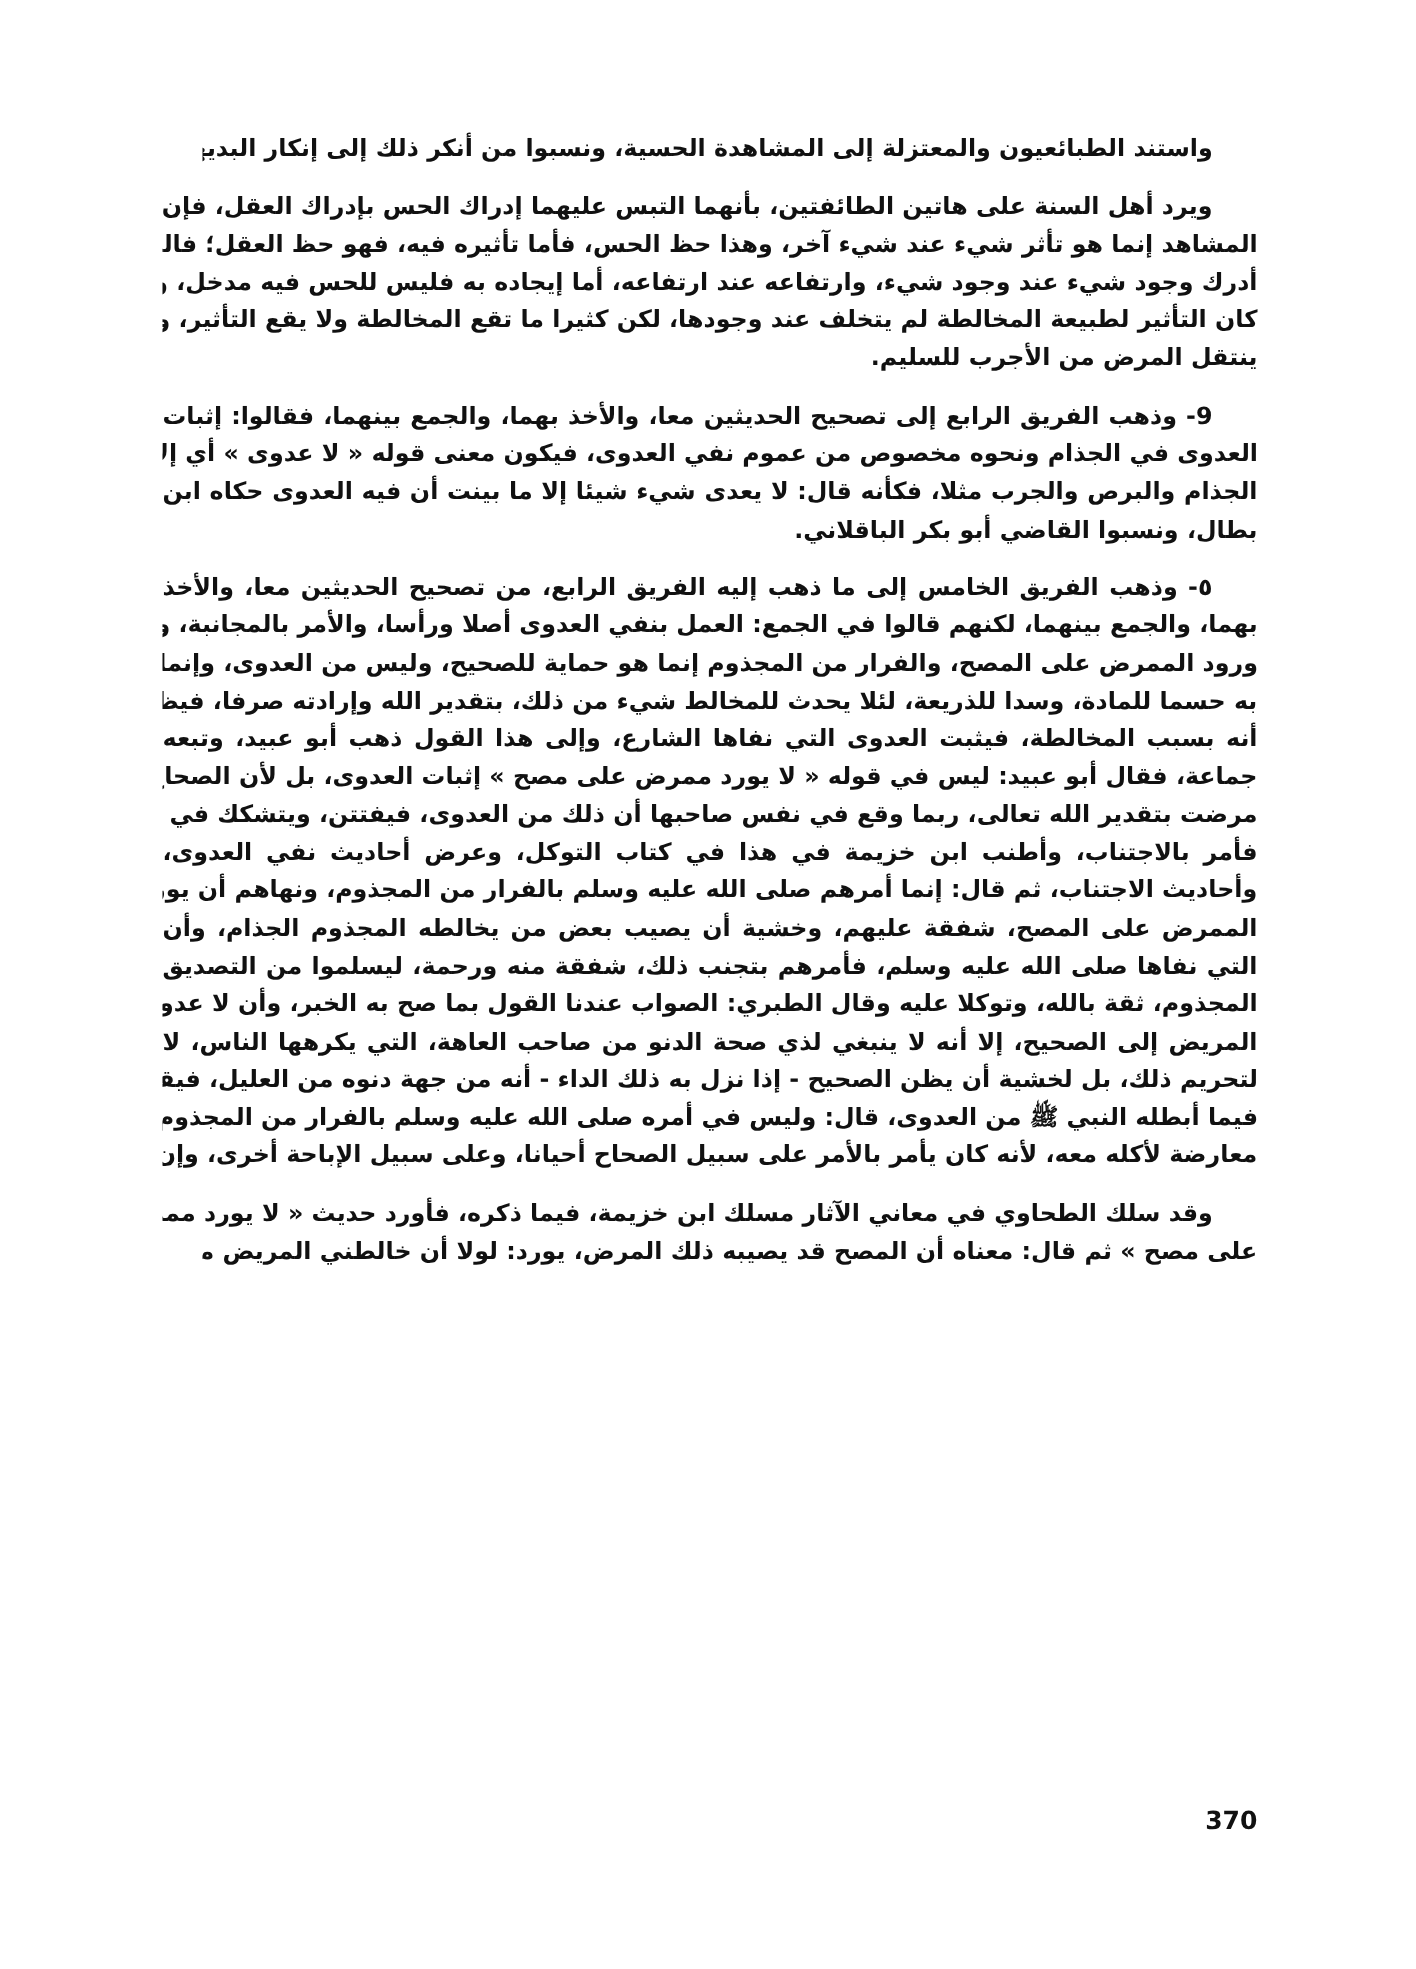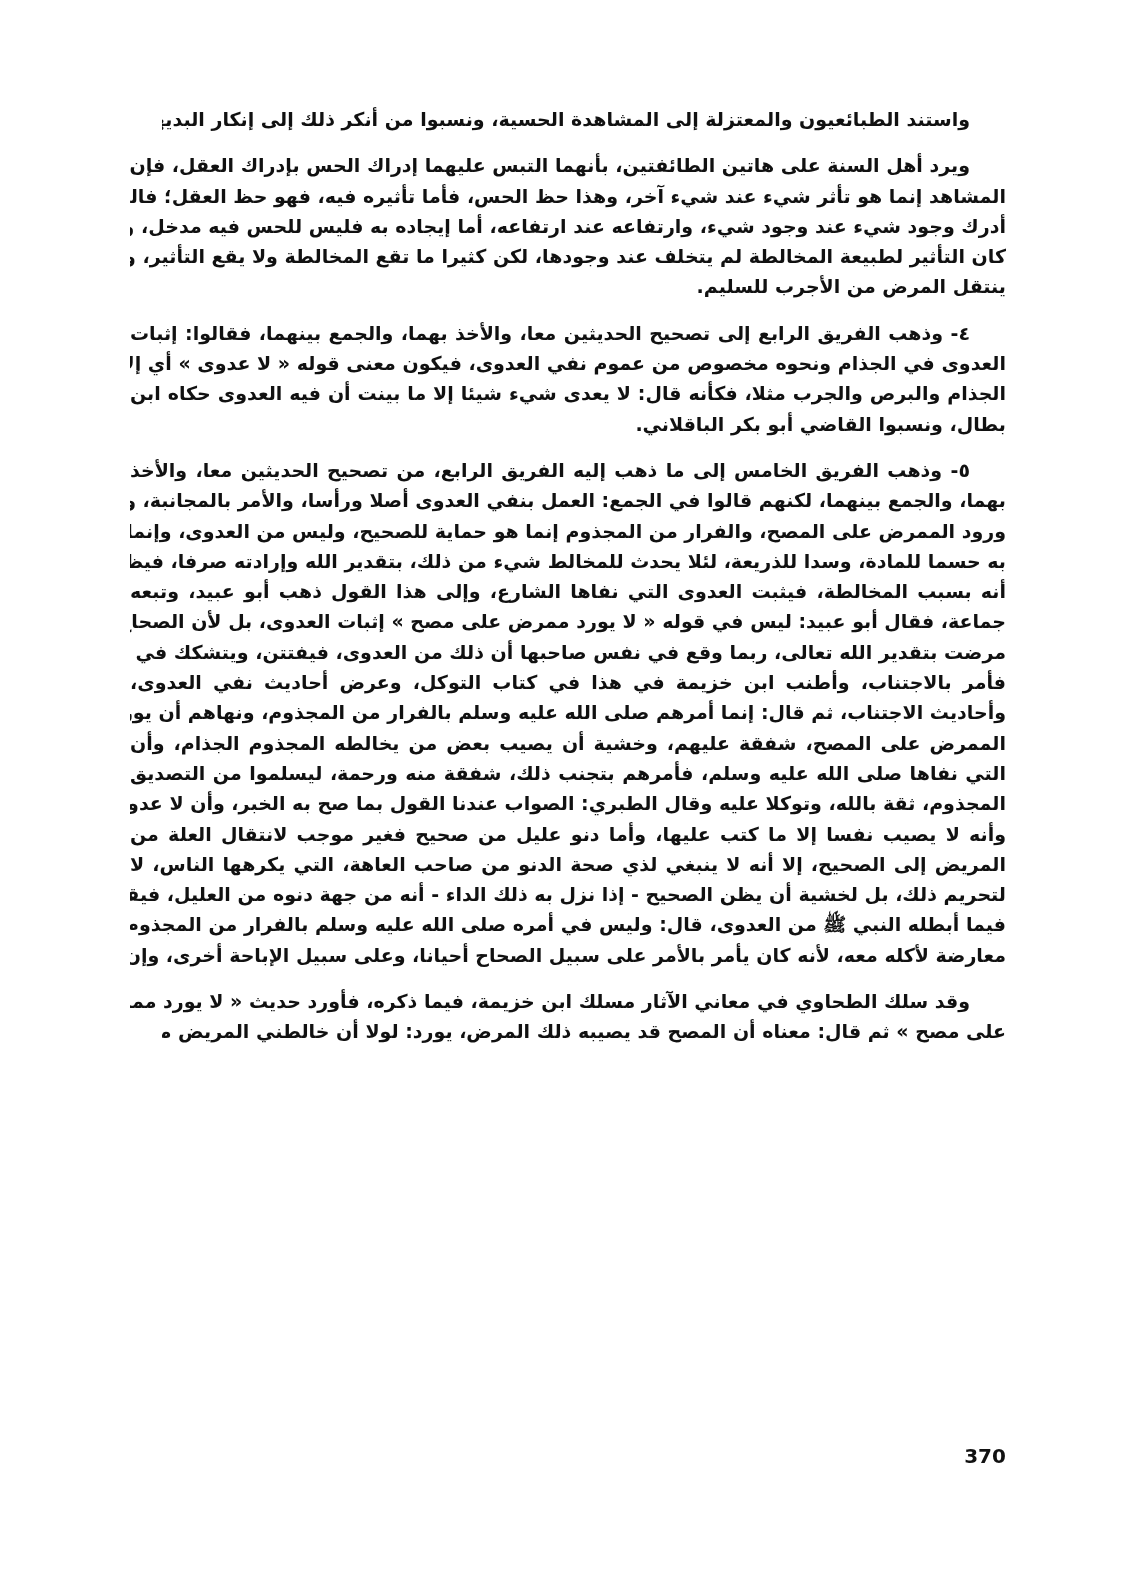--- a/index.html
+++ b/index.html
@@ -28,39 +28,38 @@
       <span class="line indent last">واستند الطبائعيون والمعتزلة إلى المشاهدة الحسية، ونسبوا من أنكر ذلك إلى إنكار البديهة.</span>
     </div>
     <div class="para">
       <span class="line indent">ويرد أهل السنة على هاتين الطائفتين، بأنهما التبس عليهما إدراك الحس بإدراك العقل، فإن</span>
       <span class="line">المشاهد إنما هو تأثر شيء عند شيء آخر، وهذا حظ الحس، فأما تأثيره فيه، فهو حظ العقل؛ فالحس</span>
       <span class="line">أدرك وجود شيء عند وجود شيء، وارتفاعه عند ارتفاعه، أما إيجاده به فليس للحس فيه مدخل، ولو</span>
       <span class="line">كان التأثير لطبيعة المخالطة لم يتخلف عند وجودها، لكن كثيرا ما تقع المخالطة ولا يقع التأثير، ولا</span>
       <span class="line last">ينتقل المرض من الأجرب للسليم.</span>
     </div>
     <div class="para">
-      <span class="line indent">٤- وذهب الفريق الرابع إلى تصحيح الحديثين معا، والأخذ بهما، والجمع بينهما، فقالوا: إثبات</span>
+      <span class="line indent">9- وذهب الفريق الرابع إلى تصحيح الحديثين معا، والأخذ بهما، والجمع بينهما، فقالوا: إثبات</span>
       <span class="line">العدوى في الجذام ونحوه مخصوص من عموم نفي العدوى، فيكون معنى قوله « لا عدوى » أي إلا من</span>
       <span class="line">الجذام والبرص والجرب مثلا، فكأنه قال: لا يعدى شيء شيئا إلا ما بينت أن فيه العدوى حكاه ابن</span>
       <span class="line last">بطال، ونسبوا القاضي أبو بكر الباقلاني.</span>
     </div>
     <div class="para">
       <span class="line indent">٥- وذهب الفريق الخامس إلى ما ذهب إليه الفريق الرابع، من تصحيح الحديثين معا، والأخذ</span>
       <span class="line">بهما، والجمع بينهما، لكنهم قالوا في الجمع: العمل بنفي العدوى أصلا ورأسا، والأمر بالمجانبة، وعدم</span>
       <span class="line">ورود الممرض على المصح، والفرار من المجذوم إنما هو حماية للصحيح، وليس من العدوى، وإنما أمر</span>
       <span class="line">به حسما للمادة، وسدا للذريعة، لئلا يحدث للمخالط شيء من ذلك، بتقدير الله وإرادته صرفا، فيظن</span>
       <span class="line">أنه بسبب المخالطة، فيثبت العدوى التي نفاها الشارع، وإلى هذا القول ذهب أبو عبيد، وتبعه</span>
       <span class="line">جماعة، فقال أبو عبيد: ليس في قوله « لا يورد ممرض على مصح » إثبات العدوى، بل لأن الصحاح لو</span>
       <span class="line">مرضت بتقدير الله تعالى، ربما وقع في نفس صاحبها أن ذلك من العدوى، فيفتتن، ويتشكك في ذلك،</span>
       <span class="line">فأمر بالاجتناب، وأطنب ابن خزيمة في هذا في كتاب التوكل، وعرض أحاديث نفي العدوى،</span>
       <span class="line">وأحاديث الاجتناب، ثم قال: إنما أمرهم صلى الله عليه وسلم بالفرار من المجذوم، ونهاهم أن يورد</span>
       <span class="line">الممرض على المصح، شفقة عليهم، وخشية أن يصيب بعض من يخالطه المجذوم الجذام، وأن</span>
       <span class="line">التي نفاها صلى الله عليه وسلم، فأمرهم بتجنب ذلك، شفقة منه ورحمة، ليسلموا من التصديق</span>
       <span class="line">المجذوم، ثقة بالله، وتوكلا عليه وقال الطبري: الصواب عندنا القول بما صح به الخبر، وأن لا عدوى،</span>
-      <span class="line">وأنه لا يصيب نفسا إلا ما كتب عليها، وأما دنو عليل من صحيح فغير موجب لانتقال العلة من</span>
       <span class="line">المريض إلى الصحيح، إلا أنه لا ينبغي لذي صحة الدنو من صاحب العاهة، التي يكرهها الناس، لا</span>
       <span class="line">لتحريم ذلك، بل لخشية أن يظن الصحيح - إذا نزل به ذلك الداء - أنه من جهة دنوه من العليل، فيقع</span>
       <span class="line">فيما أبطله النبي ﷺ من العدوى، قال: وليس في أمره صلى الله عليه وسلم بالفرار من المجذوم</span>
       <span class="line">معارضة لأكله معه، لأنه كان يأمر بالأمر على سبيل الصحاح أحيانا، وعلى سبيل الإباحة أخرى، وإن</span>
     </div>
     <div class="para">
       <span class="line indent">وقد سلك الطحاوي في معاني الآثار مسلك ابن خزيمة، فيما ذكره، فأورد حديث « لا يورد ممرض</span>
       <span class="line last">على مصح » ثم قال: معناه أن المصح قد يصيبه ذلك المرض، يورد: لولا أن خالطني المريض ما</span>
     </div>
   </div>

